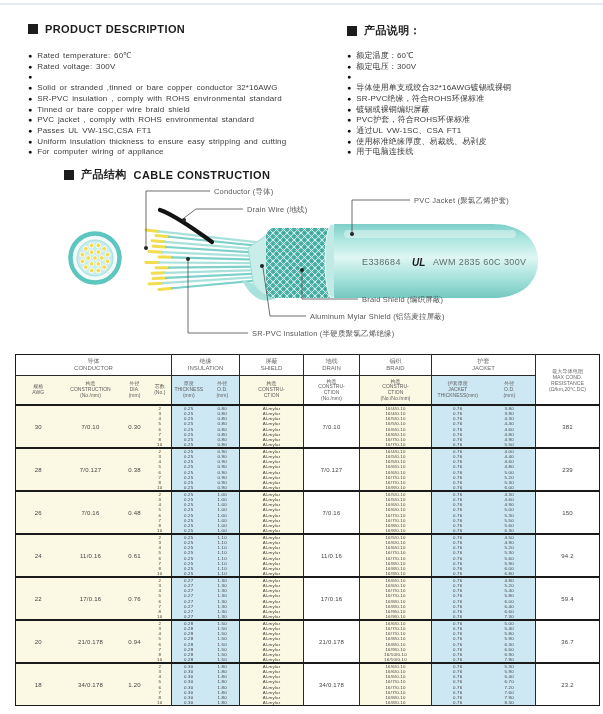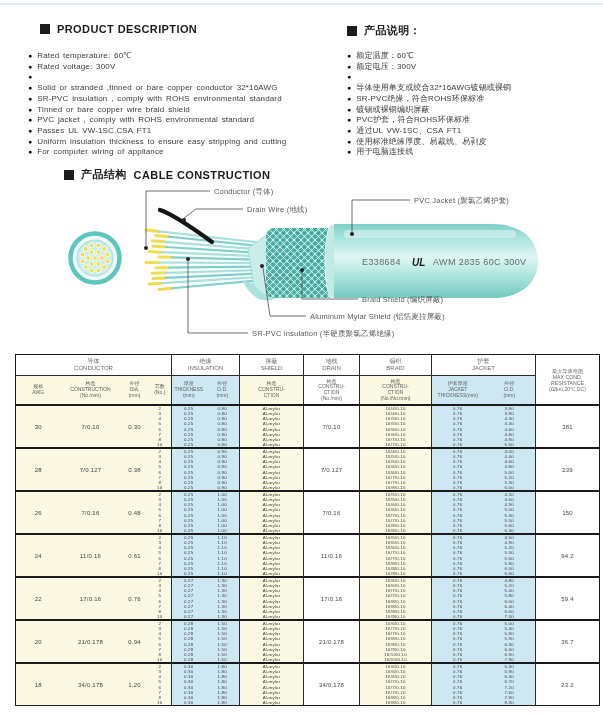--- a/index.html
+++ b/index.html
@@ -3,21 +3,21 @@
 <meta charset="utf-8">
 <style>
   html,body{margin:0;padding:0;background:#fff;}
   .page{position:relative;width:603px;height:714px;background:#ffffff;overflow:hidden;
         font-family:"Liberation Sans",sans-serif;color:#333;}
   .top-rule{position:absolute;top:3px;left:0;width:100%;height:2px;background:#E3ECF1;}
 
   .sec-head{position:absolute;display:flex;align-items:center;gap:7px;
             font-weight:bold;font-size:11px;color:#1c1c1c;letter-spacing:.4px;white-space:nowrap;}
   .sq{width:10px;height:10px;background:#1c1c1c;display:inline-block;flex:0 0 auto;}
-  #head-en{left:40px;top:23px;}
+  #head-en{left:28px;top:23px;}
   #head-cn{left:347px;top:23px;}
   #head-cons{left:28px;top:167px;padding-left:36px;}
   #head-cons .en{}
 
   .bullets{position:absolute;font-size:8px;color:#3c3c3c;}
   #list-en{left:28px;top:51px;width:318px;}
   #list-cn{left:347px;top:51px;width:256px;}
   .b-row{display:flex;align-items:flex-start;line-height:10.7px;white-space:nowrap;}
   .b-dot{font-size:7px;margin-right:5px;line-height:10.7px;color:#111;}
   .b-tx{letter-spacing:.15px;word-spacing:1.4px;}

